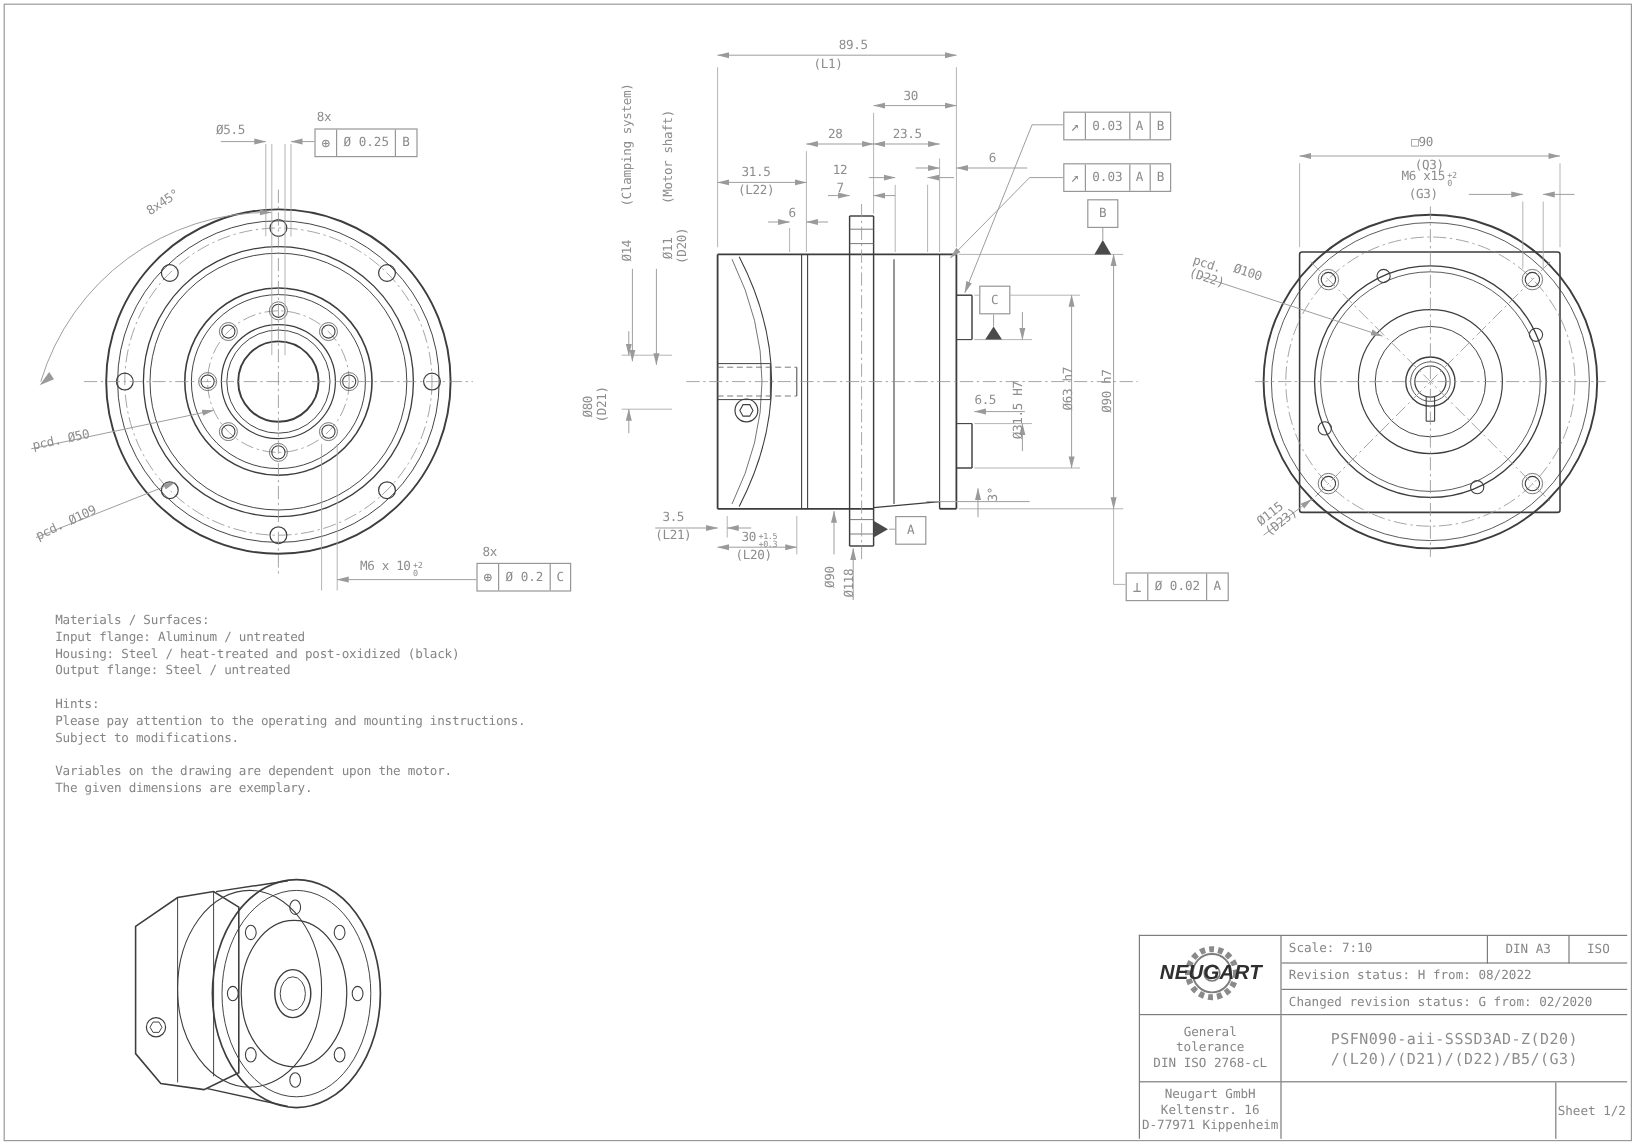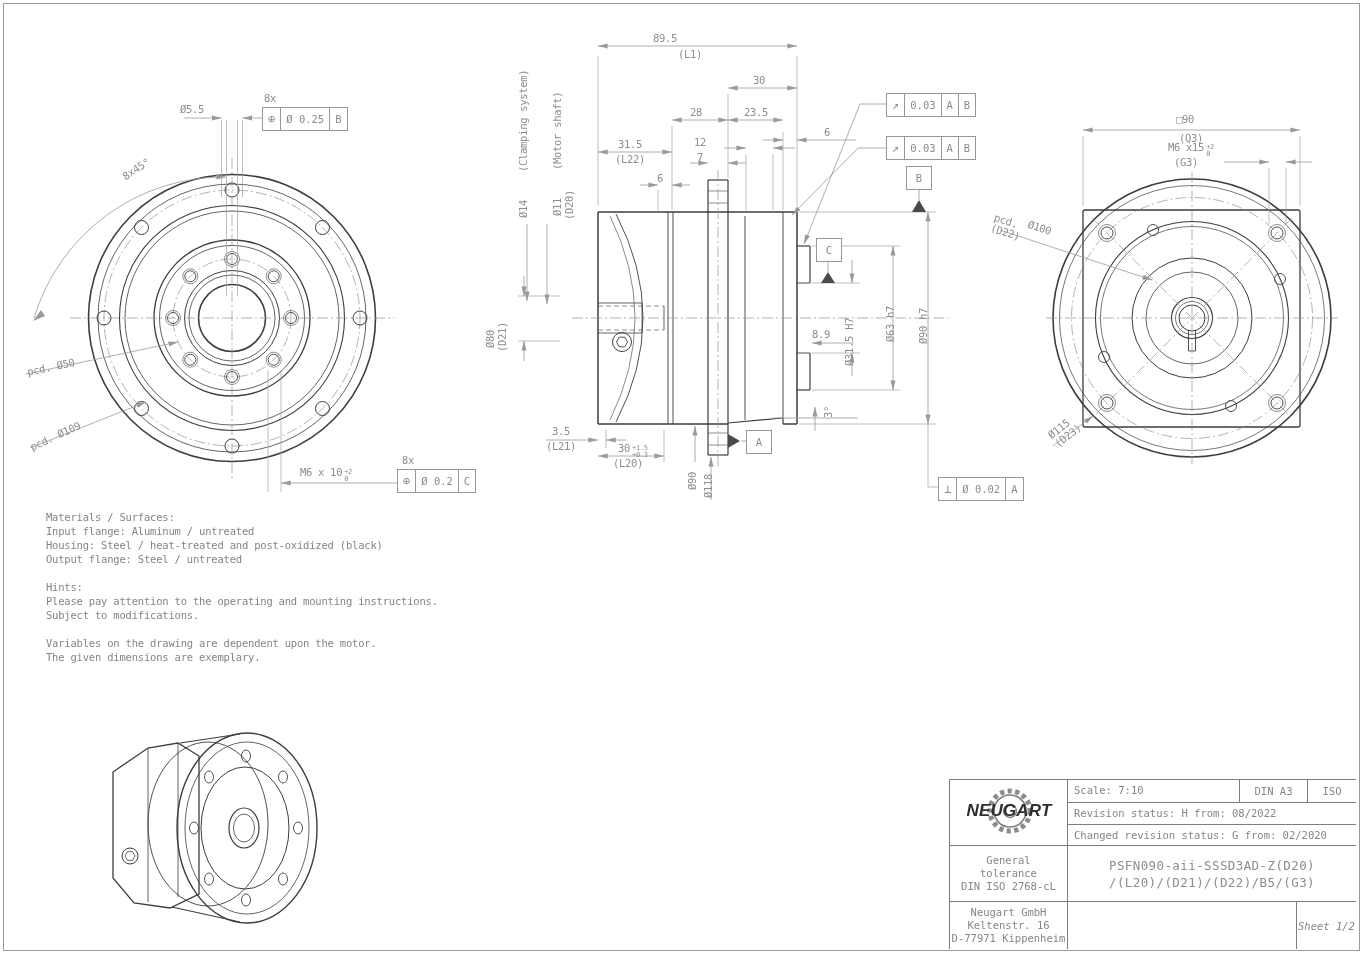--- a/index.html
+++ b/index.html
@@ -342,21 +342,21 @@
         <span>+2</span>
         <span>0</span>
       </span></div>
 <div class="lbl" style="left:402px;top:454px;">8x</div>
 <div class="fcf" style="left:397px;top:469px;">
   <span class="sym">⊕</span>
   <span>Ø 0.2</span>
   <span>C</span>
 </div>
 
-<div class="lbl" style="left:653px;top:32px;">89.5</div>
+<div class="lbl" style="left:699px;top:32px;">89.5</div>
 <div class="lbl" style="left:678px;top:48px;">(L1)</div>
 <div class="lbl" style="left:753px;top:74px;">30</div>
 <div class="lbl" style="left:690px;top:106px;">28</div>
 <div class="lbl" style="left:744px;top:106px;">23.5</div>
 <div class="lbl" style="left:618px;top:138px;">31.5</div>
 <div class="lbl" style="left:615px;top:153px;">(L22)</div>
 <div class="lbl" style="left:694px;top:136px;">12</div>
 <div class="lbl" style="left:697px;top:151px;">7</div>
 <div class="lbl" style="left:657px;top:172px;">6</div>
 <div class="lbl" style="left:824px;top:126px;">6</div>
@@ -378,21 +378,21 @@
 <div class="datum" style="left:746px;top:430px;">A</div>
 
 <div class="lbl v" style="left:517px;top:172px;">(Clamping system)</div>
 <div class="lbl v" style="left:517px;top:218px;">Ø14</div>
 <div class="lbl v" style="left:551px;top:170px;">(Motor shaft)</div>
 <div class="lbl v" style="left:551px;top:216px;">Ø11</div>
 <div class="lbl v" style="left:563px;top:220px;">(D20)</div>
 <div class="lbl v" style="left:484px;top:348px;">Ø80</div>
 <div class="lbl v" style="left:496px;top:352px;">(D21)</div>
 
-<div class="lbl" style="left:812px;top:328px;">8.9</div>
+<div class="lbl" style="left:812px;top:328px;">6.5</div>
 <div class="lbl v" style="left:843px;top:366px;">Ø31.5 H7</div>
 <div class="lbl v" style="left:884px;top:342px;">Ø63  h7</div>
 <div class="lbl v" style="left:917px;top:344px;">Ø90  h7</div>
 
 <div class="lbl" style="left:552px;top:425px;">3.5</div>
 <div class="lbl" style="left:546px;top:440px;">(L21)</div>
 <div class="lbl" style="left:618px;top:442px;"><span>30</span><span class="tolstack">
         <span>+1.5</span>
         <span>+0.3</span>
       </span></div>
@@ -465,16 +465,16 @@
     </div>
   </div>
   <div class="cell ctr small-lines" style="left:0;top:122px;width:118px;height:47px;border-bottom:none;">
     <div>
       <div>Neugart GmbH</div>
       <div>Keltenstr. 16</div>
       <div>D-77971 Kippenheim</div>
     </div>
   </div>
   <div class="cell" style="left:118px;top:122px;width:229px;height:47px;border-bottom:none;"></div>
-  <div class="cell ctr" style="left:347px;top:122px;width:59px;height:47px;border-right:none;border-bottom:none;font-style:italic;">Sheet 1/2</div>
+  <div class="cell ctr" style="left:347px;top:122px;width:59px;height:47px;border-right:none;border-bottom:none;">Sheet 1/2</div>
 </div>
 
 </div>
 
 </body></html>

